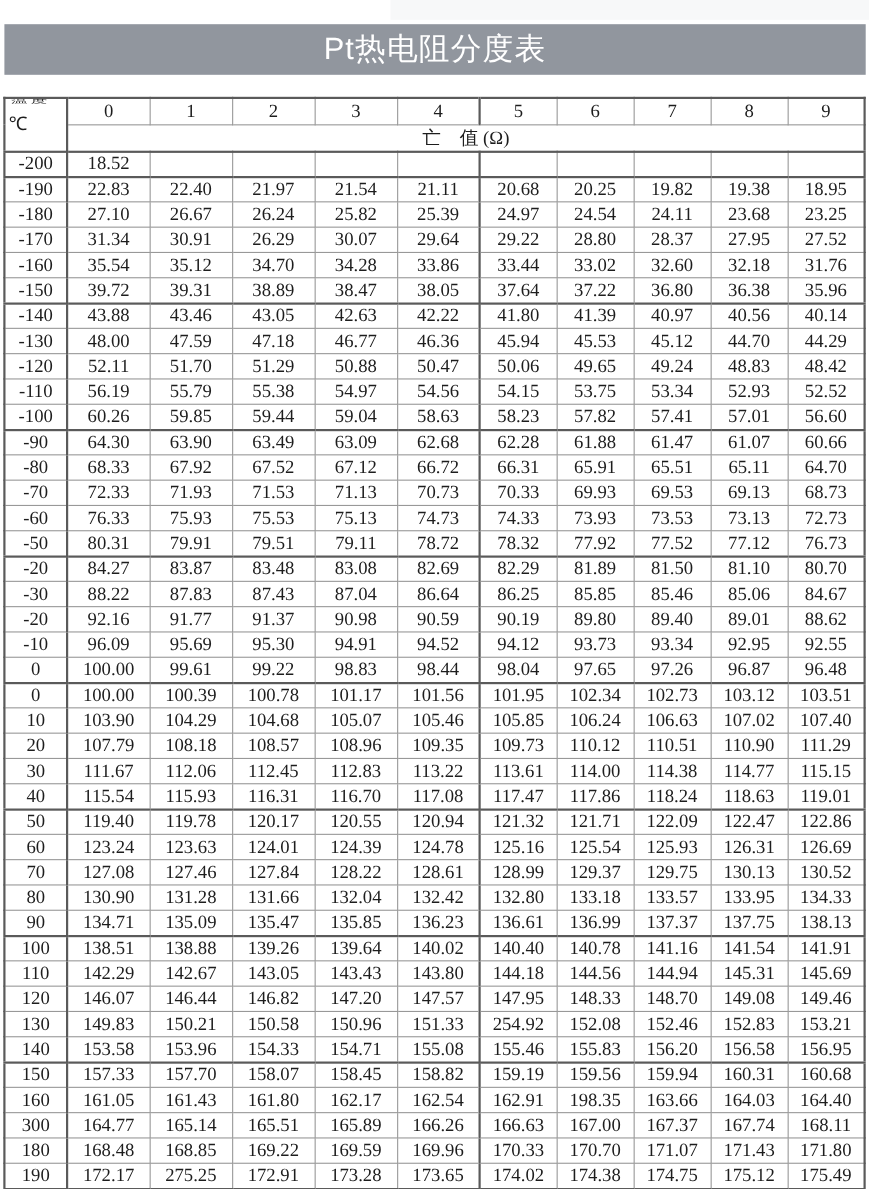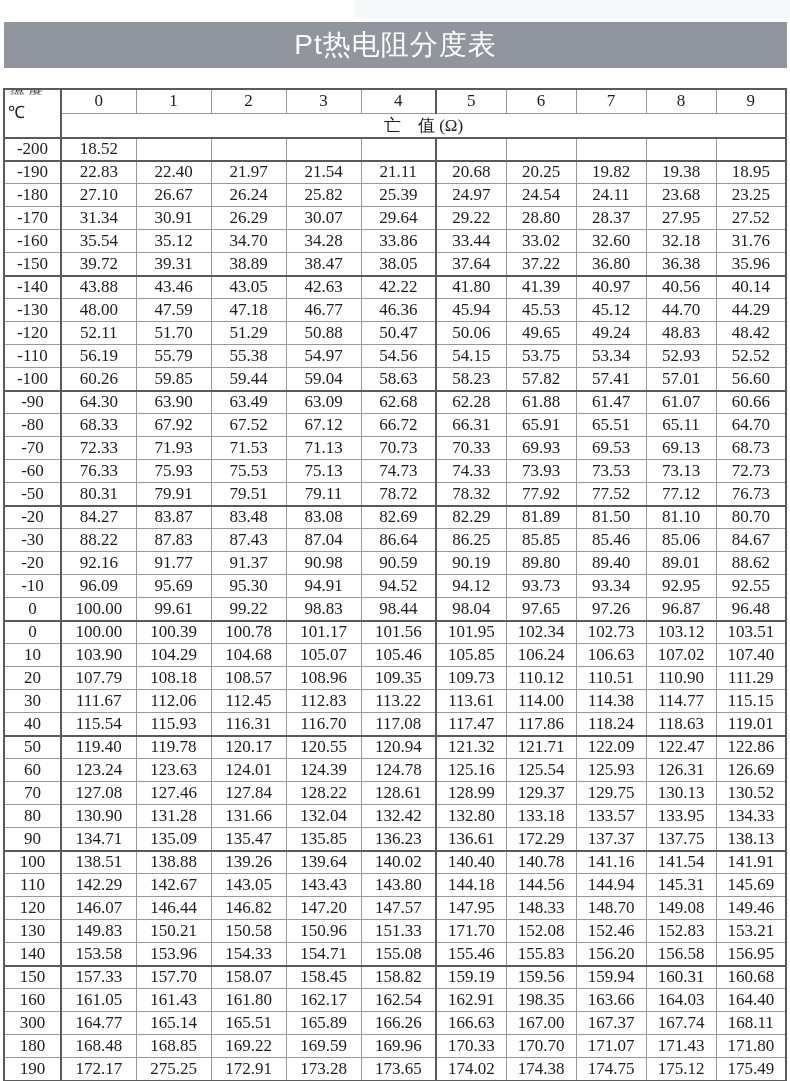--- a/index.html
+++ b/index.html
@@ -486,21 +486,21 @@
             <td>134.33</td>
           </tr>
           <tr class="group-end">
             <td class="thick-right">90</td>
             <td>134.71</td>
             <td>135.09</td>
             <td>135.47</td>
             <td>135.85</td>
             <td class="thick-right">136.23</td>
             <td>136.61</td>
-            <td>172.29</td>
+            <td>136.99</td>
             <td>137.37</td>
             <td>137.75</td>
             <td>138.13</td>
           </tr>
           <tr>
             <td class="thick-right">100</td>
             <td>138.51</td>
             <td>138.88</td>
             <td>139.26</td>
             <td>139.64</td>
@@ -537,21 +537,21 @@
             <td>149.08</td>
             <td>149.46</td>
           </tr>
           <tr>
             <td class="thick-right">130</td>
             <td>149.83</td>
             <td>150.21</td>
             <td>150.58</td>
             <td>150.96</td>
             <td class="thick-right">151.33</td>
-            <td>171.70</td>
+            <td>254.92</td>
             <td>152.08</td>
             <td>152.46</td>
             <td>152.83</td>
             <td>153.21</td>
           </tr>
           <tr class="group-end">
             <td class="thick-right">140</td>
             <td>153.58</td>
             <td>153.96</td>
             <td>154.33</td>

